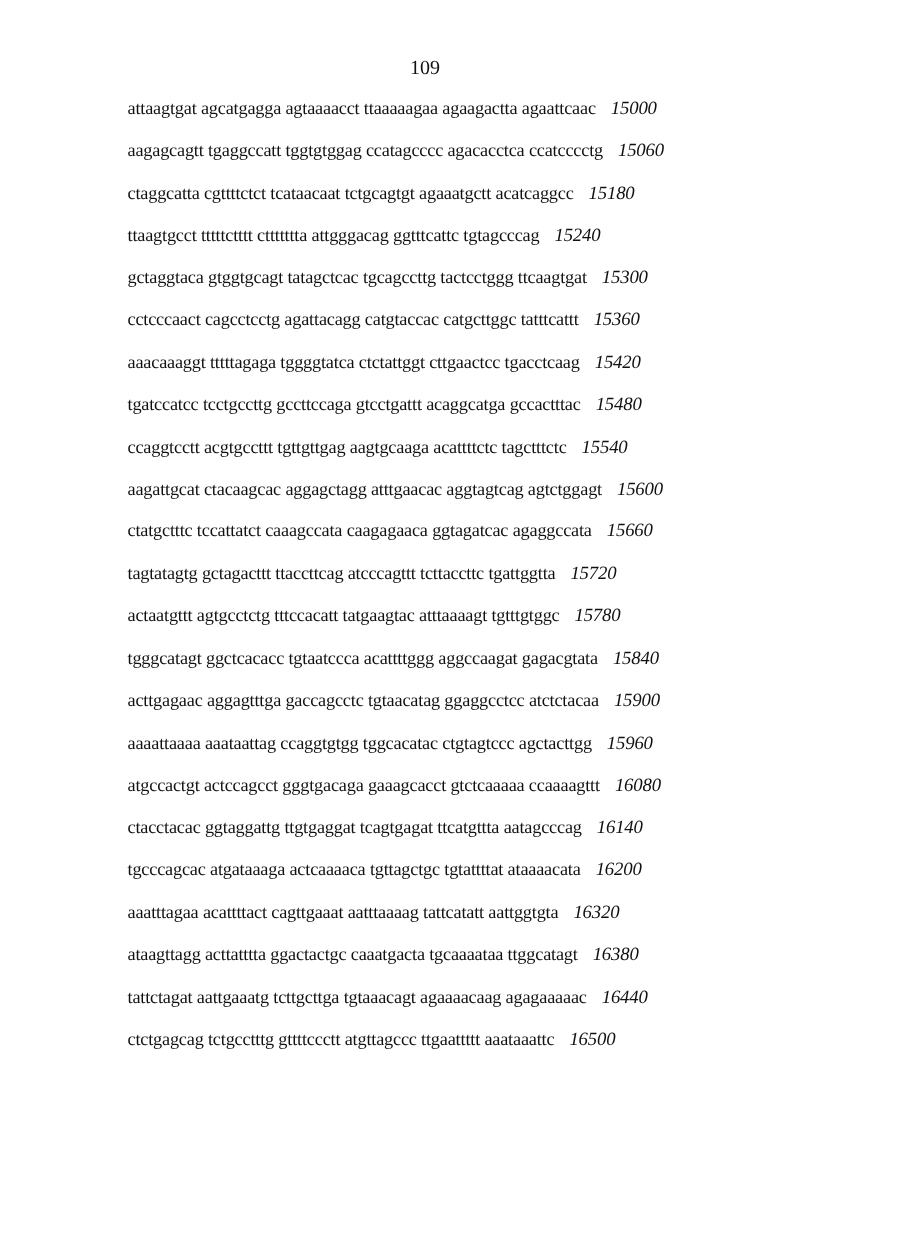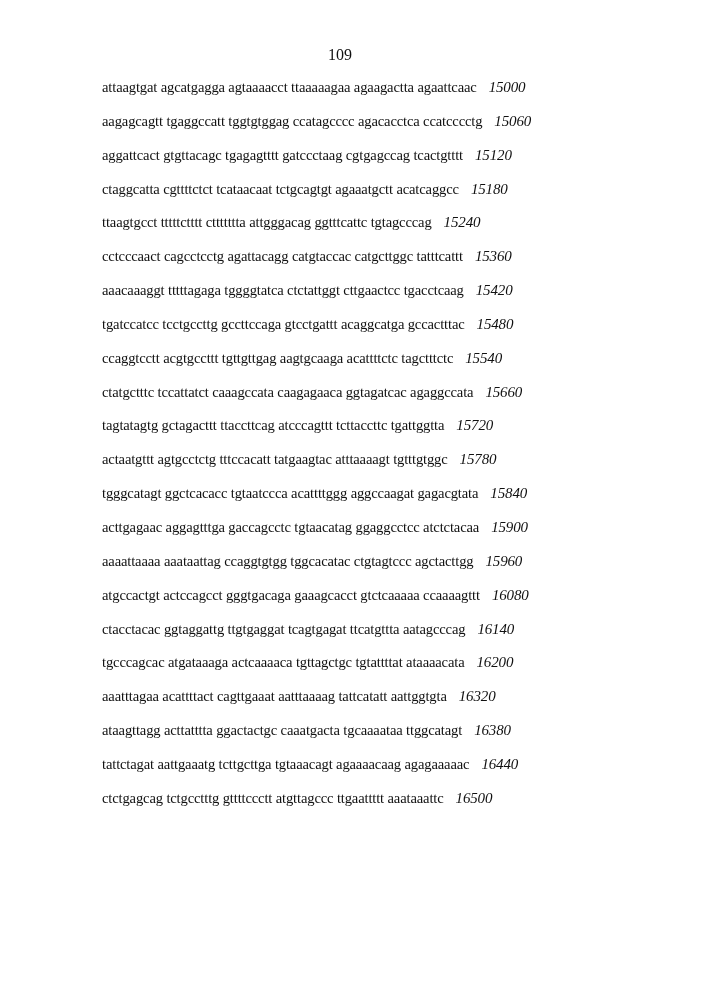--- a/index.html
+++ b/index.html
@@ -50,27 +50,28 @@
     }
   </style>
 </head>
 <body>
 
 <div class="page-number">109</div>
 
 <div class="seq-list">
   <div class="seq-row"><span class="seq-text">attaagtgat agcatgagga agtaaaacct ttaaaaagaa agaagactta agaattcaac</span><span class="seq-pos">15000</span></div>
   <div class="seq-row"><span class="seq-text">aagagcagtt tgaggccatt tggtgtggag ccatagcccc agacacctca ccatcccctg</span><span class="seq-pos">15060</span></div>
-  <div class="seq-row"><span class="seq-text">aggattcact gtgttacagc tgagagtttt gatccctaag cgtgagccag tcactgtttt</span><span class="seq-pos">15120</span></div>
   <div class="seq-row"><span class="seq-text">ctaggcatta cgttttctct tcataacaat tctgcagtgt agaaatgctt acatcaggcc</span><span class="seq-pos">15180</span></div>
   <div class="seq-row"><span class="seq-text">ttaagtgcct tttttctttt cttttttta attgggacag ggtttcattc tgtagcccag</span><span class="seq-pos">15240</span></div>
+  <div class="seq-row"><span class="seq-text">gctaggtaca gtggtgcagt tatagctcac tgcagccttg tactcctggg ttcaagtgat</span><span class="seq-pos">15300</span></div>
   <div class="seq-row"><span class="seq-text">cctcccaact cagcctcctg agattacagg catgtaccac catgcttggc tatttcattt</span><span class="seq-pos">15360</span></div>
   <div class="seq-row"><span class="seq-text">aaacaaaggt tttttagaga tggggtatca ctctattggt cttgaactcc tgacctcaag</span><span class="seq-pos">15420</span></div>
   <div class="seq-row"><span class="seq-text">tgatccatcc tcctgccttg gccttccaga gtcctgattt acaggcatga gccactttac</span><span class="seq-pos">15480</span></div>
   <div class="seq-row"><span class="seq-text">ccaggtcctt acgtgccttt tgttgttgag aagtgcaaga acattttctc tagctttctc</span><span class="seq-pos">15540</span></div>
+  <div class="seq-row"><span class="seq-text">aagattgcat ctacaagcac aggagctagg atttgaacac aggtagtcag agtctggagt</span><span class="seq-pos">15600</span></div>
   <div class="seq-row"><span class="seq-text">ctatgctttc tccattatct caaagccata caagagaaca ggtagatcac agaggccata</span><span class="seq-pos">15660</span></div>
   <div class="seq-row"><span class="seq-text">tagtatagtg gctagacttt ttaccttcag atcccagttt tcttaccttc tgattggtta</span><span class="seq-pos">15720</span></div>
   <div class="seq-row"><span class="seq-text">actaatgttt agtgcctctg tttccacatt tatgaagtac atttaaaagt tgtttgtggc</span><span class="seq-pos">15780</span></div>
   <div class="seq-row"><span class="seq-text">tgggcatagt ggctcacacc tgtaatccca acattttggg aggccaagat gagacgtata</span><span class="seq-pos">15840</span></div>
   <div class="seq-row"><span class="seq-text">acttgagaac aggagtttga gaccagcctc tgtaacatag ggaggcctcc atctctacaa</span><span class="seq-pos">15900</span></div>
   <div class="seq-row"><span class="seq-text">aaaattaaaa aaataattag ccaggtgtgg tggcacatac ctgtagtccc agctacttgg</span><span class="seq-pos">15960</span></div>
   <div class="seq-row"><span class="seq-text">atgccactgt actccagcct gggtgacaga gaaagcacct gtctcaaaaa ccaaaagttt</span><span class="seq-pos">16080</span></div>
   <div class="seq-row"><span class="seq-text">ctacctacac ggtaggattg ttgtgaggat tcagtgagat ttcatgttta aatagcccag</span><span class="seq-pos">16140</span></div>
   <div class="seq-row"><span class="seq-text">tgcccagcac atgataaaga actcaaaaca tgttagctgc tgtattttat ataaaacata</span><span class="seq-pos">16200</span></div>
   <div class="seq-row"><span class="seq-text">aaatttagaa acattttact cagttgaaat aatttaaaag tattcatatt aattggtgta</span><span class="seq-pos">16320</span></div>

